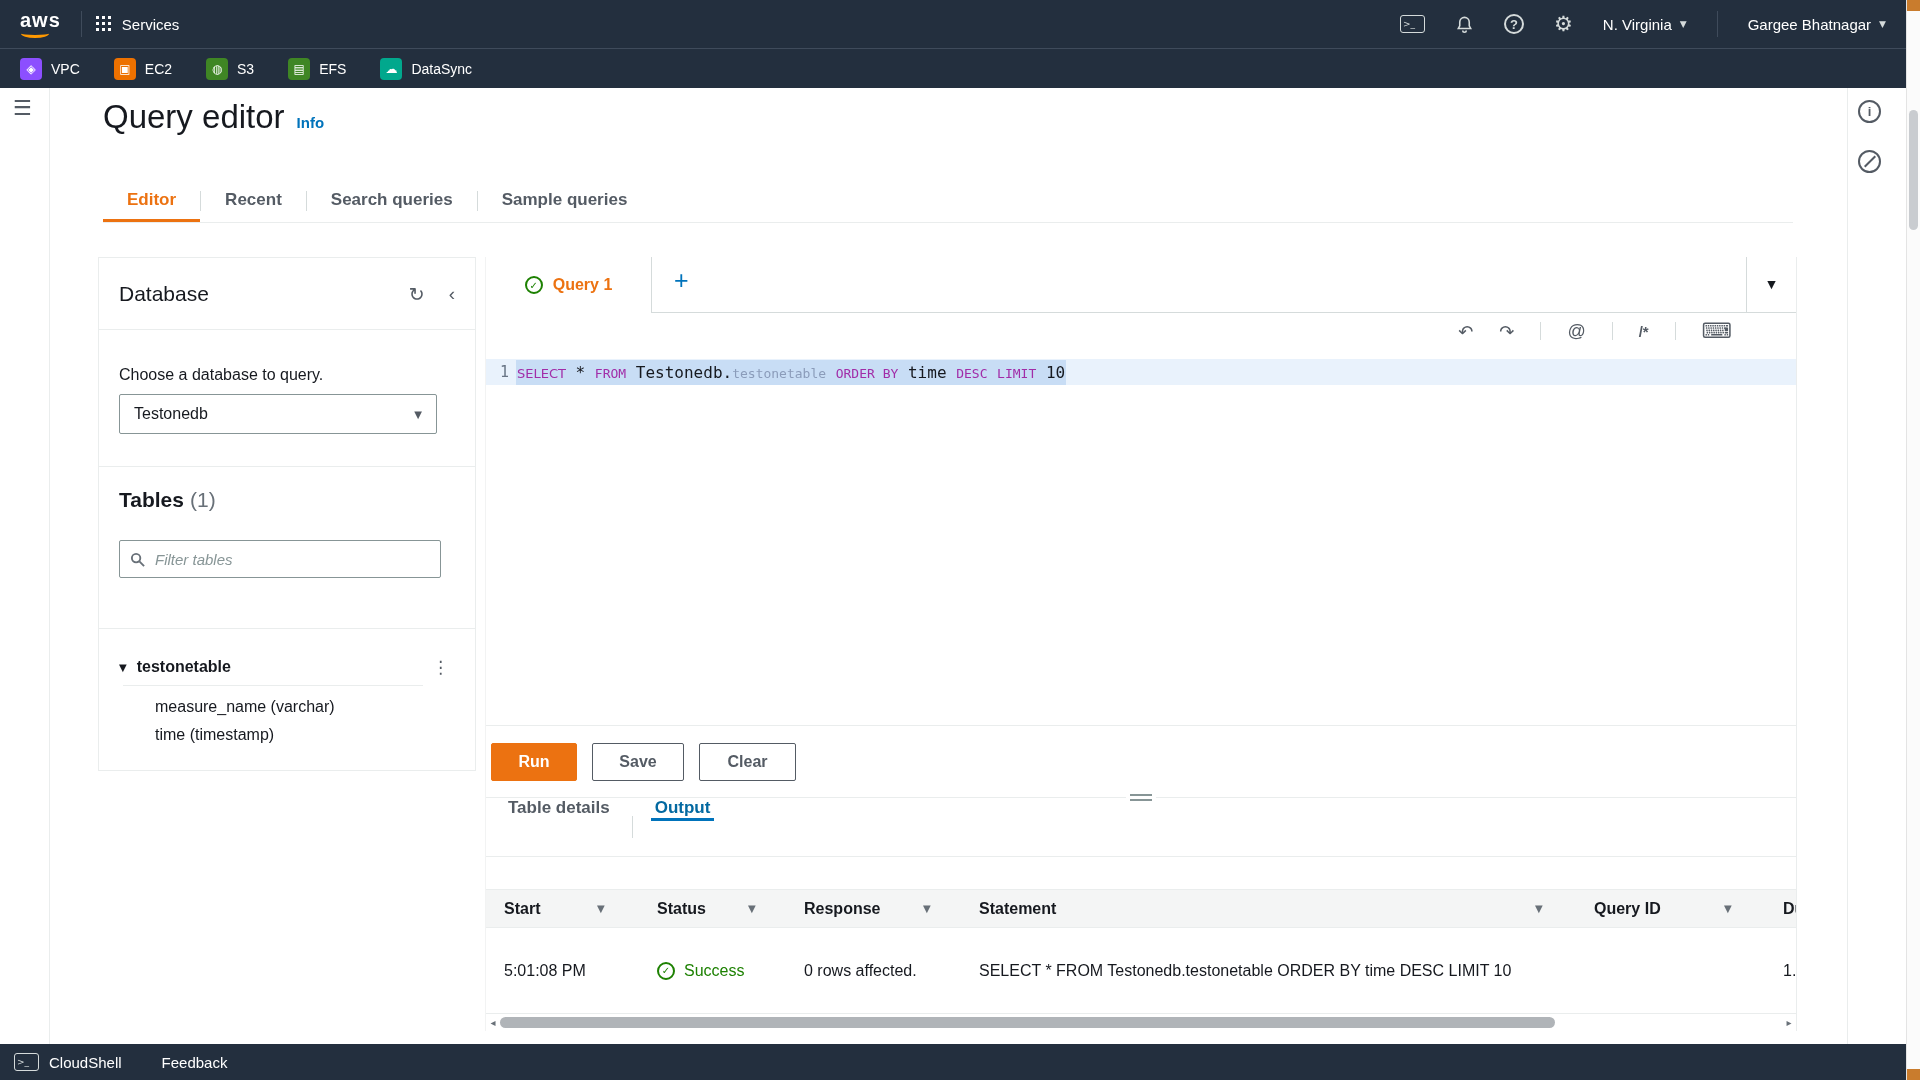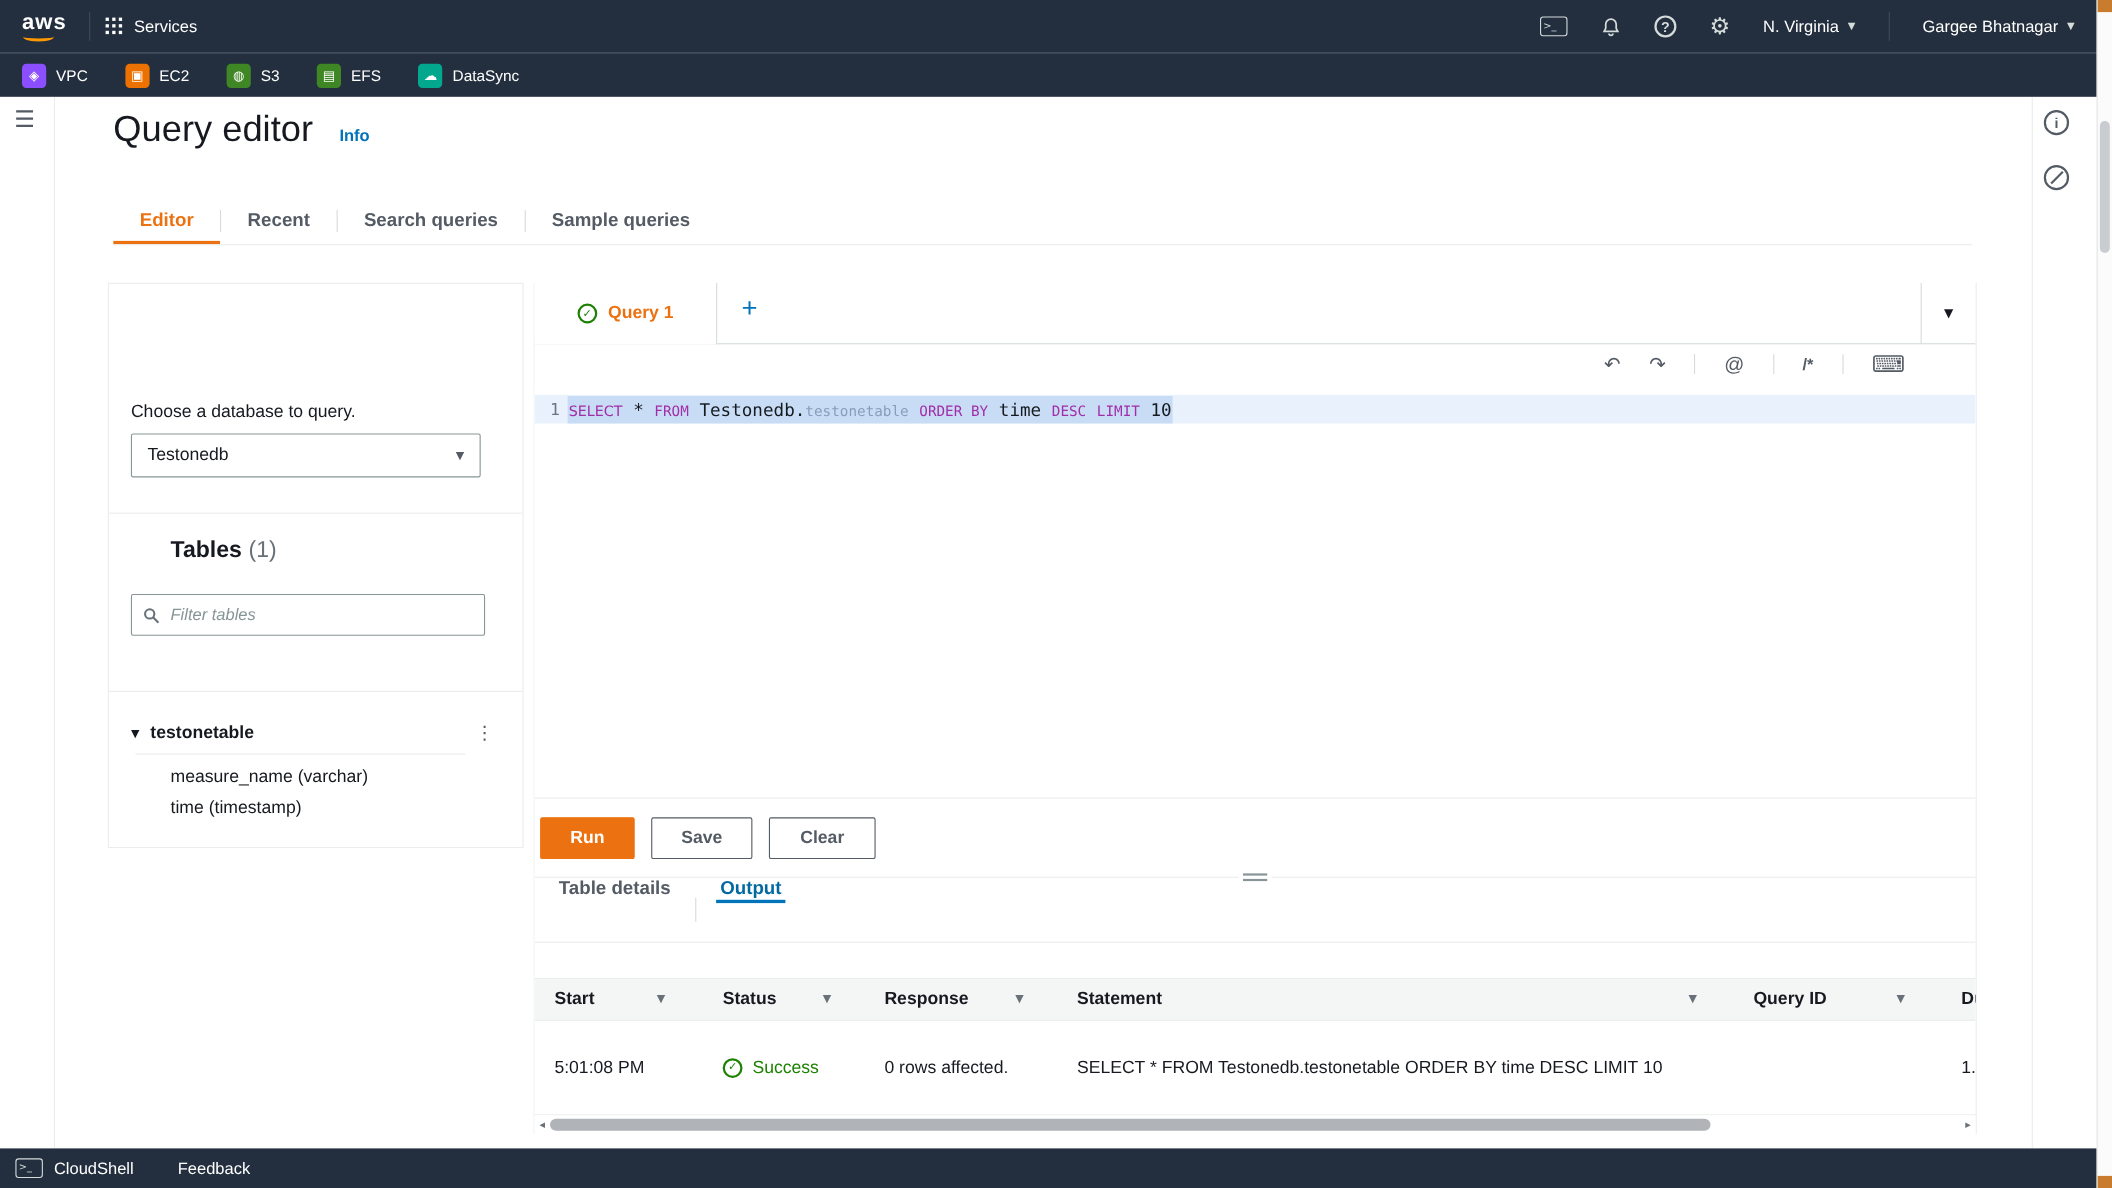--- a/index.html
+++ b/index.html
@@ -36,42 +36,42 @@
 
   
   .main { position:absolute; top:88px; left:0; width:1920px; height:956px; background:#fff; }
   .rail-line { position:absolute; left:49px; top:0; height:100%; width:1px; background:#eaeded; }
   .menu-icon { position:absolute; left:13px; top:8px; font-size:21px; color:#545b64; cursor:pointer; }
   .tools-line { position:absolute; left:1847px; top:0; height:100%; width:1px; background:#eaeded; }
   .rail-circle { position:absolute; left:1858px; width:23px; height:23px; border:2px solid #545b64; border-radius:50%; display:flex; align-items:center; justify-content:center; color:#545b64; font-weight:700; font-size:13px; cursor:pointer; }
   .rail-ic1 { top:12px; } .rail-ic2 { top:62px; }
   .slash { width:2px; height:15px; background:#545b64; transform:rotate(45deg); }
 
-  .title-row { position:absolute; left:103px; top:10px; display:flex; align-items:baseline; gap:24px; }
+  .title-row { position:absolute; left:103px; top:10px; display:flex; align-items:baseline; gap:12px; }
   .page-title { font-size:33px; font-weight:400; margin:0; }
   .info-link { font-size:15px; font-weight:700; color:#0073bb; cursor:pointer; }
 
   .page-tabs { position:absolute; left:103px; top:92px; height:42px; display:flex; align-items:stretch; }
   .ptab { padding:0 24px; display:flex; align-items:center; font-weight:700; font-size:17px; color:#545b64; border-bottom:3px solid transparent; cursor:pointer; }
   .ptab.active { color:#ec7211; border-bottom-color:#ec7211; }
   .ptab-sep { width:1px; height:20px; background:#d5dbdb; align-self:center; }
   .tabs-underline { position:absolute; left:103px; right:127px; top:134px; height:1px; background:#eaeded; }
 
   
   .db-panel { position:absolute; left:98px; top:169px; width:378px; height:514px; border:1px solid #eaeded; background:#fff; }
   .db-head { height:72px; border-bottom:1px solid #eaeded; display:flex; align-items:center; padding:0 20px; }
   .db-title { font-size:21px; font-weight:400; }
   .db-head-icons { margin-left:auto; display:flex; gap:24px; color:#545b64; font-size:19px; }
   .db-head-icons span { cursor:pointer; }
   .choose-label { position:absolute; left:20px; top:108px; font-size:16px; }
   .db-select { position:absolute; left:20px; top:136px; width:318px; height:40px; border:1px solid #879596; border-radius:2px; display:flex; align-items:center; padding:0 14px; font-size:16px; cursor:pointer; background:#fff; }
   .db-select .sel-caret { margin-left:auto; color:#545b64; font-size:10px; }
   .db-div { position:absolute; left:0; right:0; height:1px; background:#eaeded; }
   .tables-head { position:absolute; left:20px; top:230px; font-size:21px; }
-  .tables-word { font-weight:700;margin-left:36px; }
+  .tables-word { font-weight:700; }
   .tables-count { color:#687078; margin-left:6px; }
   .filter-box { position:absolute; left:20px; top:282px; width:322px; height:38px; border:1px solid #879596; border-radius:2px; display:flex; align-items:center; padding:13px 10px; gap:8px; background:#fff; }
   .filter-input { border:none; outline:none; flex:1; font-size:15px; color:#16191f; font-family:"Liberation Sans",sans-serif; }
   .filter-input::placeholder { color:#879596; font-style:italic; }
   .tree-row { position:absolute; left:20px; right:20px; top:392px; height:34px; display:flex; align-items:center; gap:10px; cursor:pointer; }
   .tree-caret { font-size:10px; color:#16191f; }
   .tree-name { font-weight:700; font-size:16px; }
   .kebab { margin-left:auto; color:#545b64; font-size:17px; cursor:pointer; padding:0 6px; }
   .tree-underline { position:absolute; left:24px; top:427px; width:300px; height:1px; background:#eaeded; }
   .col-item { position:absolute; left:56px; font-size:16px; }
@@ -221,20 +221,27 @@
       <span class="ptab-sep"></span>
       <span class="ptab">Recent</span>
       <span class="ptab-sep"></span>
       <span class="ptab">Search queries</span>
       <span class="ptab-sep"></span>
       <span class="ptab">Sample queries</span>
     </div>
     <div class="tabs-underline"></div>
 
     <section class="db-panel">
+      <div class="db-head">
+        <span class="db-title">Database</span>
+        <span class="db-head-icons">
+          <span class="glyph">↻</span>
+          <span>‹</span>
+        </span>
+      </div>
       <div class="choose-label">Choose a database to query.</div>
       <div class="db-select">
         <span>Testonedb</span>
         <span class="sel-caret glyph">▼</span>
       </div>
       <div class="db-div" style="top:208px;"></div>
       <div class="tables-head">
         <span class="tables-word">Tables</span><span class="tables-count">(1)</span>
       </div>
       <div class="filter-box">

